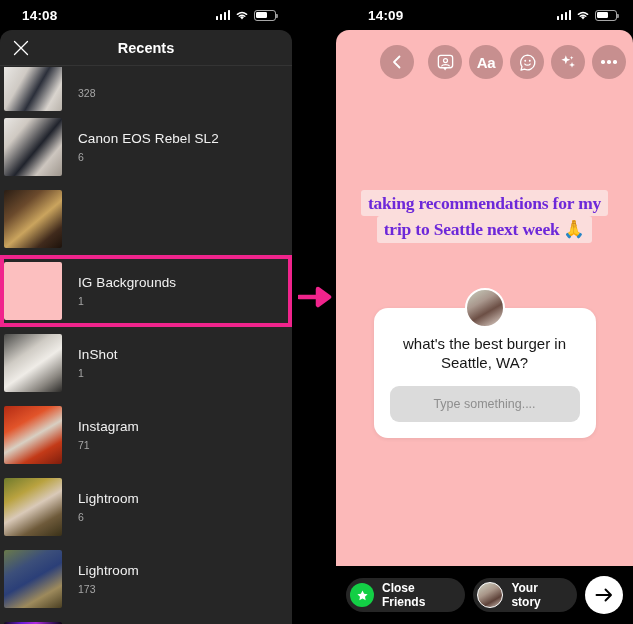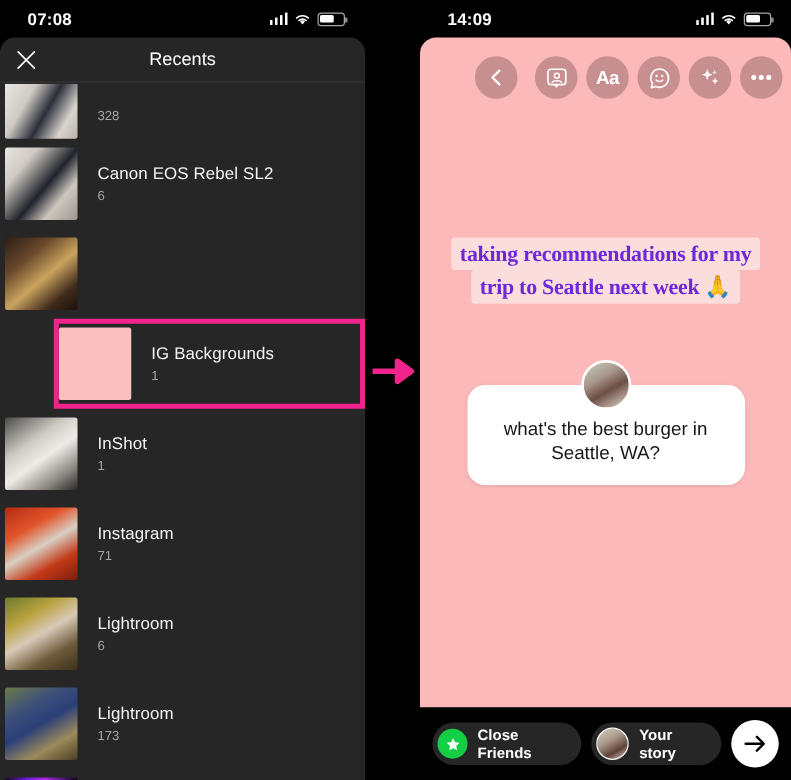--- a/index.html
+++ b/index.html
@@ -36,55 +36,55 @@
   .batt span { display: block; height: 100%; width: 62%; background: #fff; border-radius: 1.2px; }
 
   .sheet {
     position: absolute; top: 30px; left: 0; width: 292px; height: 594px;
     background: #262626; border-radius: 12px 12px 0 0; overflow: hidden;
   }
   .sheet-header {
     height: 36px; position: relative; display: flex; align-items: center;
     justify-content: center; border-bottom: 1px solid #343434;
   }
-  .sheet-title { color: #fff; font-size: 14.5px; font-weight: 400; }
+  .sheet-title { color: #fff; font-size: 14.5px; font-weight: 700; }
   .close-x {
     position: absolute; left: 8px; top: 50%; transform: translateY(-50%);
     width: 26px; height: 26px; display: flex; align-items: center; justify-content: center;
     cursor: pointer;
   }
   .close-x svg { display: block; }
 
   .list { position: absolute; top: 37px; left: 0; right: 0; bottom: 0; overflow: hidden; }
   .album-row {
     display: flex; align-items: center; height: 72px; padding: 0 0 0 4px;
     position: relative; cursor: pointer;
   }
   .album-row .thumb {
     width: 58px; height: 58px; border-radius: 2px; flex: none;
     background-size: cover; background-position: center;
   }
   .album-meta { padding-left: 16px; display: flex; flex-direction: column; gap: 5px; }
   .album-name { color: #f2f2f2; font-size: 13.5px; letter-spacing: .1px; }
   .album-count { color: #a6a6a6; font-size: 10.5px; }
   .album-row.selected {
-    outline: 4px solid #F0248C; outline-offset: -4px; z-index: 3; margin-left: 43px;
+    outline: 4px solid #F0248C; outline-offset: -4px; z-index: 3;
   }
   .album-row.partial { height: 44px; align-items: flex-end; }
   .album-row.partial .thumb { height: 44px; border-radius: 0 0 2px 2px; }
   .album-row.partial .album-meta { padding-bottom: 12px; text-align: right; }
 
   
   .annot-arrow {
     position: absolute; left: 298px; top: 286px; width: 36px; height: 22px; z-index: 6;
   }
 
   
   .right-panel {
-    position: absolute; left: 336px; top: 0; width: 297px; height: 624px; background: #000;
+    position: absolute; left: 336px; top: 0; width: 297px; height: 624px; background: #000; padding-left: 10px;
   }
   .story-canvas {
     position: absolute; top: 30px; left: 0; width: 297px; height: 536px;
     background: #FCB9B9; border-radius: 13px 13px 0 0; overflow: hidden;
   }
   .story-toolbar {
     position: absolute; top: 14px; left: 0; right: 0; height: 36px;
     display: flex; align-items: center; padding: 0 10px; gap: 7px; margin-left: 34px;
   }
   .tb-btn {
@@ -157,21 +157,21 @@
   }
 </style>
 </head>
 <body>
 
 <div class="stage">
 
   <div class="left-panel">
 
     <div class="statusbar">
-      <div class="sb-time">07:08</div>
+      <div class="sb-time">14:08</div>
       <div class="sb-right">
         <div class="bars">
             <i></i>
             <i></i>
             <i></i>
             <i></i>
           </div>
         <div class="wifi">
           <svg width="14" height="11" viewBox="0 0 14 11">
               <path d="M7 9.6 9 7.1a3.2 3.2 0 0 0-4 0L7 9.6z" fill="#fff"></path>
@@ -343,20 +343,21 @@
       </div>
 
       <div class="story-text">
         <div class="ln">taking recommendations for my</div><br>
         <div class="ln">trip to Seattle next week 🙏</div>
       </div>
 
       <div class="q-sticker">
         <div class="q-avatar"></div>
         <div class="q-title">what's the best burger in Seattle, WA?</div>
+        <div class="q-input">Type something....</div>
       </div>
 
     </div>
 
     <div class="bottom-bar">
       <div class="pill">
         <div class="cf-badge">
           <svg width="13" height="13" viewBox="0 0 14 14">
               <path d="M7 1.6 8.7 5.1 12.5 5.6 9.7 8.3 10.4 12.1 7 10.3 3.6 12.1 4.3 8.3 1.5 5.6 5.3 5.1Z" fill="#fff"></path>
             </svg>

